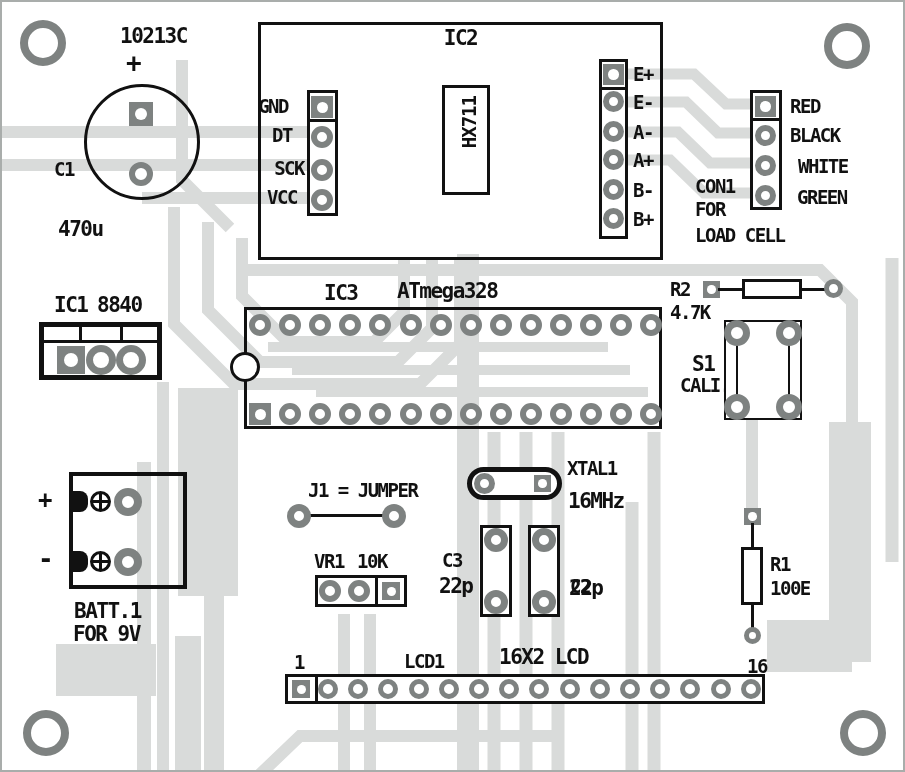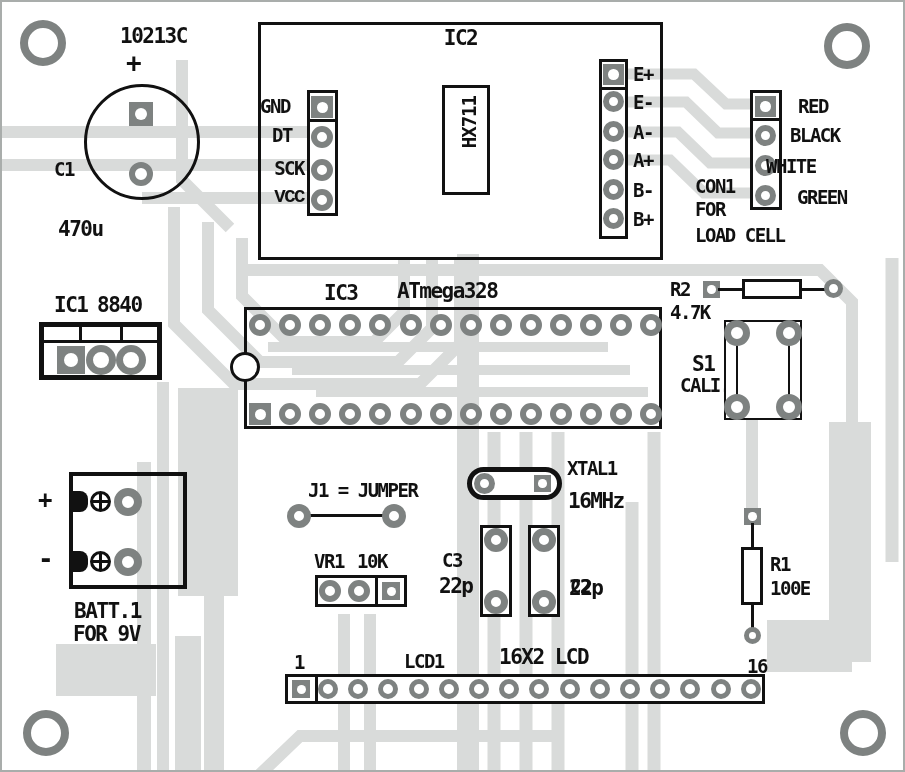--- a/index.html
+++ b/index.html
@@ -98,24 +98,24 @@
 
   <div class="box" style="left:256px;top:20px;width:405px;height:238px;"></div>
   <div class="lbl big center" style="left:256px;top:26px;width:405px;">IC2</div>
 
   <div class="box whitebox" style="left:305px;top:88px;width:31px;height:126px;"></div>
   <div class="hline" style="left:305px;top:117px;width:31px;"></div>
   <div class="sqpad" style="left:309px;top:94px;width:22px;height:22px;"></div>
   <div class="ring" style="left:309px;top:124px;width:22px;height:22px;"></div>
   <div class="ring" style="left:309px;top:157px;width:22px;height:22px;"></div>
   <div class="ring" style="left:309px;top:187px;width:22px;height:22px;"></div>
-  <div class="lbl" style="left:258px;top:95px;width:44px;text-align:left;">GND</div>
+  <div class="lbl" style="left:242px;top:95px;width:44px;text-align:right;">GND</div>
   <div class="lbl" style="left:258px;top:124px;width:44px;text-align:center;">DT</div>
   <div class="lbl" style="left:258px;top:157px;width:44px;text-align:right;">SCK</div>
-  <div class="lbl" style="left:258px;top:186px;width:44px;text-align:right;font-family:Liberation Mono, monospace;">VCC</div>
+  <div class="lbl" style="left:258px;top:186px;width:44px;text-align:center;">VCC</div>
 
   <div class="box whitebox" style="left:440px;top:83px;width:48px;height:110px;">
     <span class="vertical-text" style="position:absolute;left:13px;top:8px;">HX711</span>
   </div>
 
   <div class="box whitebox" style="left:597px;top:57px;width:29px;height:180px;"></div>
   <div class="hline" style="left:597px;top:85px;width:29px;"></div>
   <div class="sqpad" style="left:601px;top:62px;width:21px;height:21px;"></div>
   <div class="ring" style="left:601px;top:89px;width:21px;height:21px;"></div>
   <div class="ring" style="left:601px;top:119px;width:21px;height:21px;"></div>
@@ -128,23 +128,23 @@
   <div class="lbl" style="left:631px;top:149px;">A+</div>
   <div class="lbl" style="left:631px;top:179px;">B-</div>
   <div class="lbl" style="left:631px;top:208px;">B+</div>
 
   <div class="box whitebox" style="left:748px;top:88px;width:32px;height:120px;"></div>
   <div class="hline" style="left:748px;top:116px;width:32px;"></div>
   <div class="sqpad" style="left:753px;top:94px;width:21px;height:21px;"></div>
   <div class="ring" style="left:753px;top:123px;width:21px;height:21px;"></div>
   <div class="ring" style="left:753px;top:153px;width:21px;height:21px;"></div>
   <div class="ring" style="left:753px;top:183px;width:21px;height:21px;"></div>
-  <div class="lbl" style="left:788px;top:95px;margin-left:8px;">RED</div>
+  <div class="lbl" style="left:788px;top:95px;">RED</div>
   <div class="lbl" style="left:788px;top:124px;">BLACK</div>
-  <div class="lbl" style="left:764px;top:155px;text-align:center;">WHITE</div>
+  <div class="lbl" style="left:796px;top:155px;text-align:center;">WHITE</div>
   <div class="lbl" style="left:795px;top:186px;">GREEN</div>
   <div class="lbl" style="left:693px;top:175px;">CON1</div>
   <div class="lbl" style="left:693px;top:198px;">FOR</div>
   <div class="lbl" style="left:693px;top:224px;">LOAD CELL</div>
 
   <div class="lbl big" style="left:52px;top:293px;">IC1</div>
   <div class="lbl big" style="left:95px;top:293px;">8840</div>
   <div style="position:absolute;left:37px;top:320px;width:123px;height:58px;border:5px solid #111;background:#fff;box-sizing:border-box;"></div>
   <div class="hline" style="left:42px;top:338px;width:113px;"></div>
   <div class="vline" style="left:77px;top:323px;height:16px;"></div>

